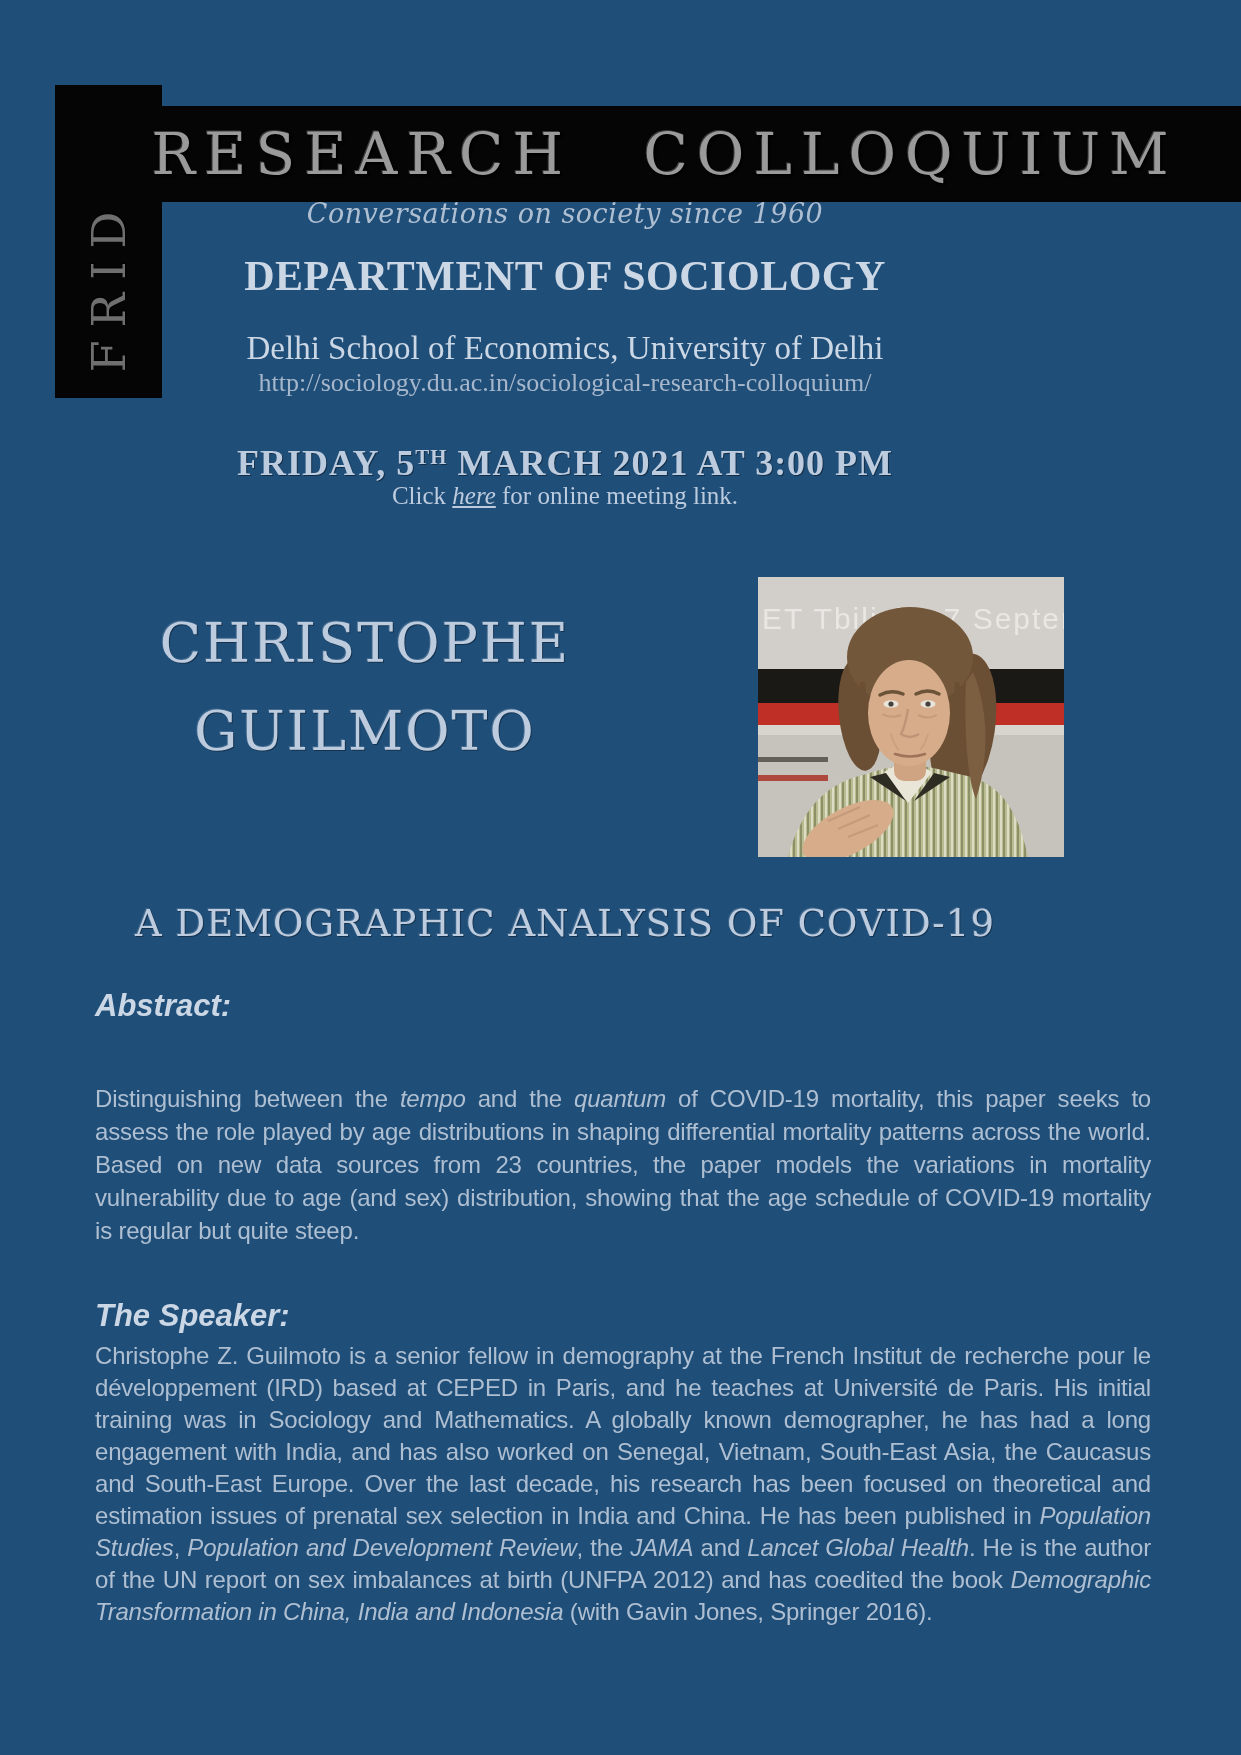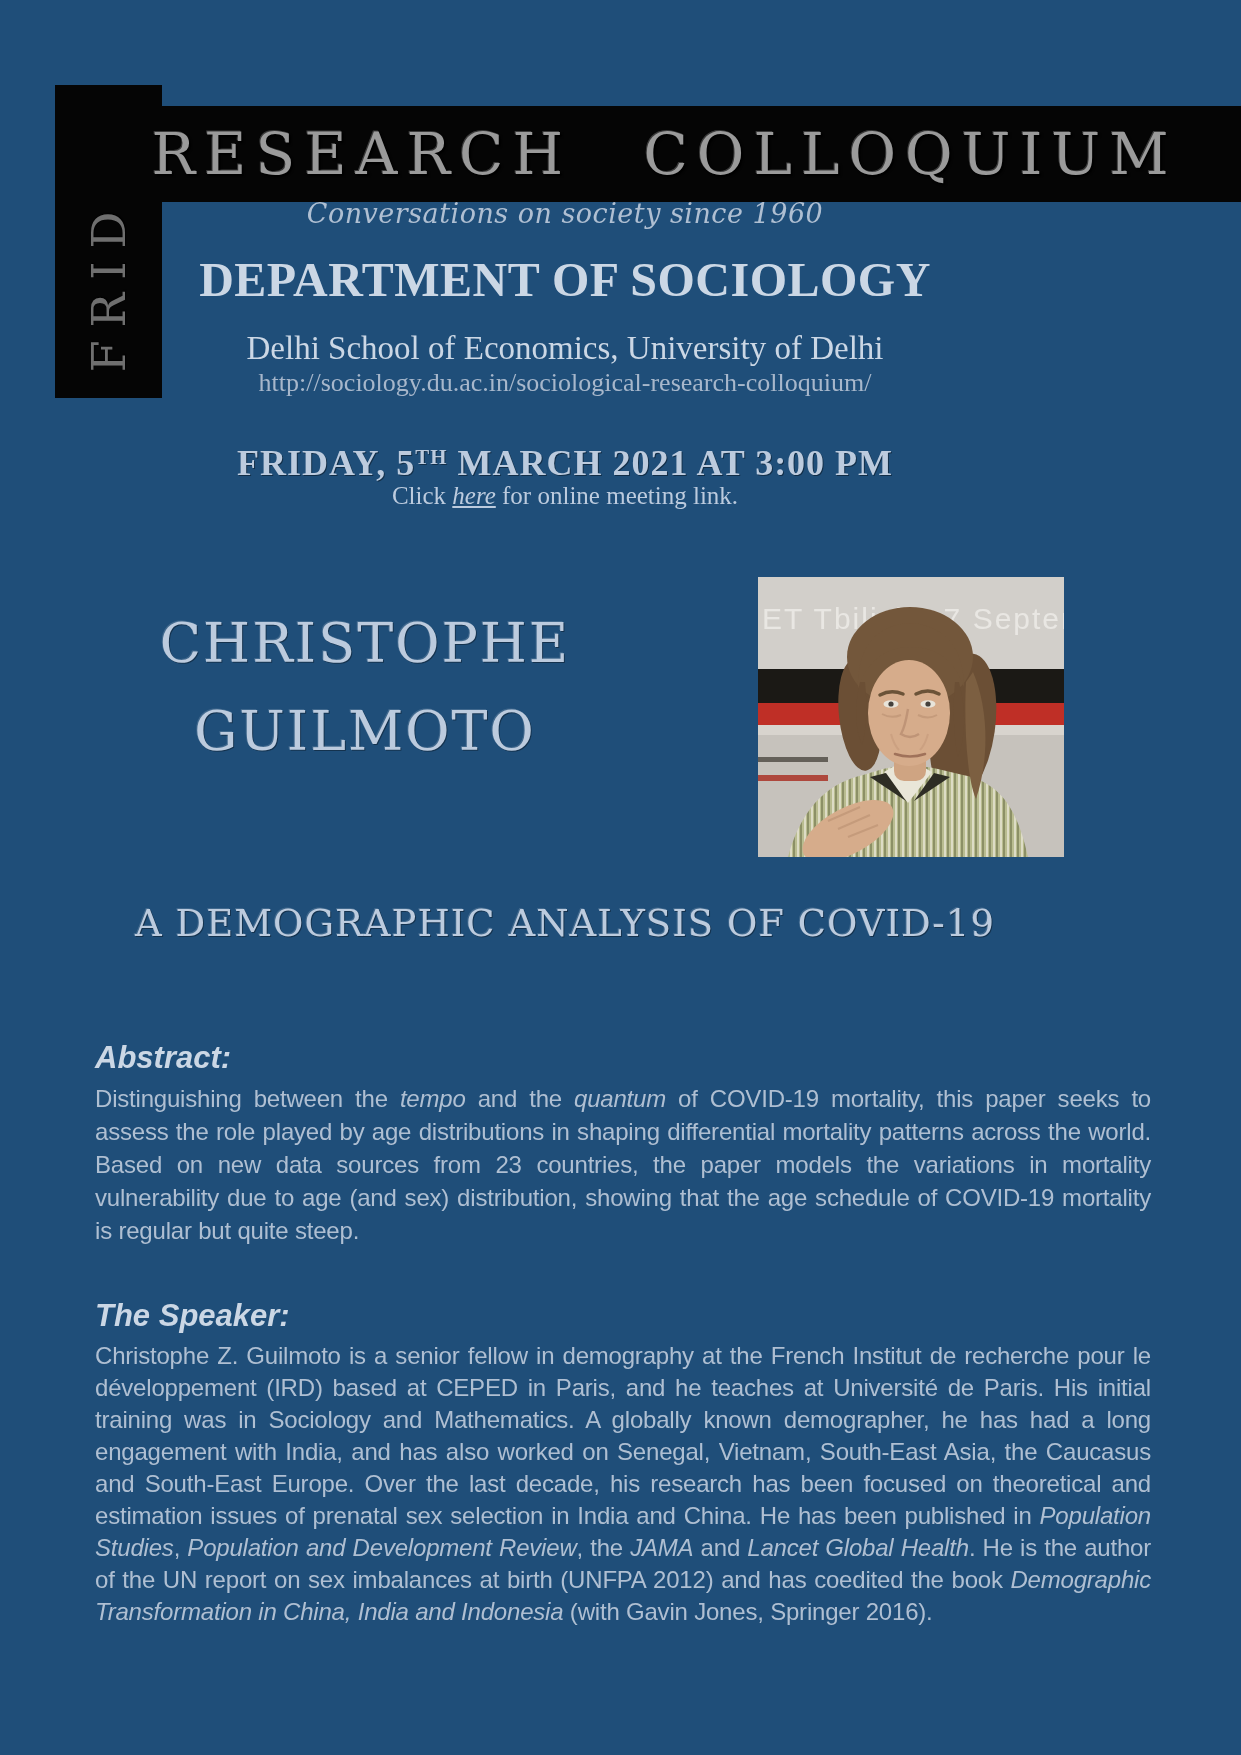--- a/index.html
+++ b/index.html
@@ -40,21 +40,21 @@
   
   .center{position:absolute;left:0;width:1130px;text-align:center;}
   .subtitle{
     top:198px;
     font-family:"DejaVu Serif",serif;font-style:italic;
     font-size:27px;color:var(--body-text,#AFBFD2);
     letter-spacing:.5px;
   }
   .dept{
     top:252px;
-    font-weight:bold;font-size:48px;
+    font-weight:bold;font-size:42px;
     color:var(--heading-text,#CBD7E5);
     letter-spacing:.5px;
   }
   .school{
     top:330px;
     font-size:33px;color:var(--heading-text,#CBD7E5);
   }
   .url{
     top:368px;
     font-size:26px;color:var(--muted-text,#A7B7CB);
@@ -99,21 +99,21 @@
     text-shadow:1px 1px 0 rgba(0,0,0,.35), -1px -1px 0 rgba(255,255,255,.15);
   }
   
   .sec-head{
     position:absolute;left:95px;
     font-family:"Liberation Sans",sans-serif;
     font-style:italic;font-weight:bold;
     font-size:31px;color:var(--heading-text,#CBD7E5);
     font-stretch:condensed;
   }
-  .abstract-head{top:1040px;}
+  .abstract-head{top:988px;}
   .bio-head{top:1298px;}
   .body-text{
     position:absolute;left:95px;width:1056px;
     font-family:"Liberation Sans",sans-serif;
     font-stretch:condensed;
     font-size:24px;letter-spacing:-0.2px;
     color:var(--body-text,#AFBFD2);
     text-align:justify;
   }
   .abstract-body{top:1082px;line-height:33px;}

